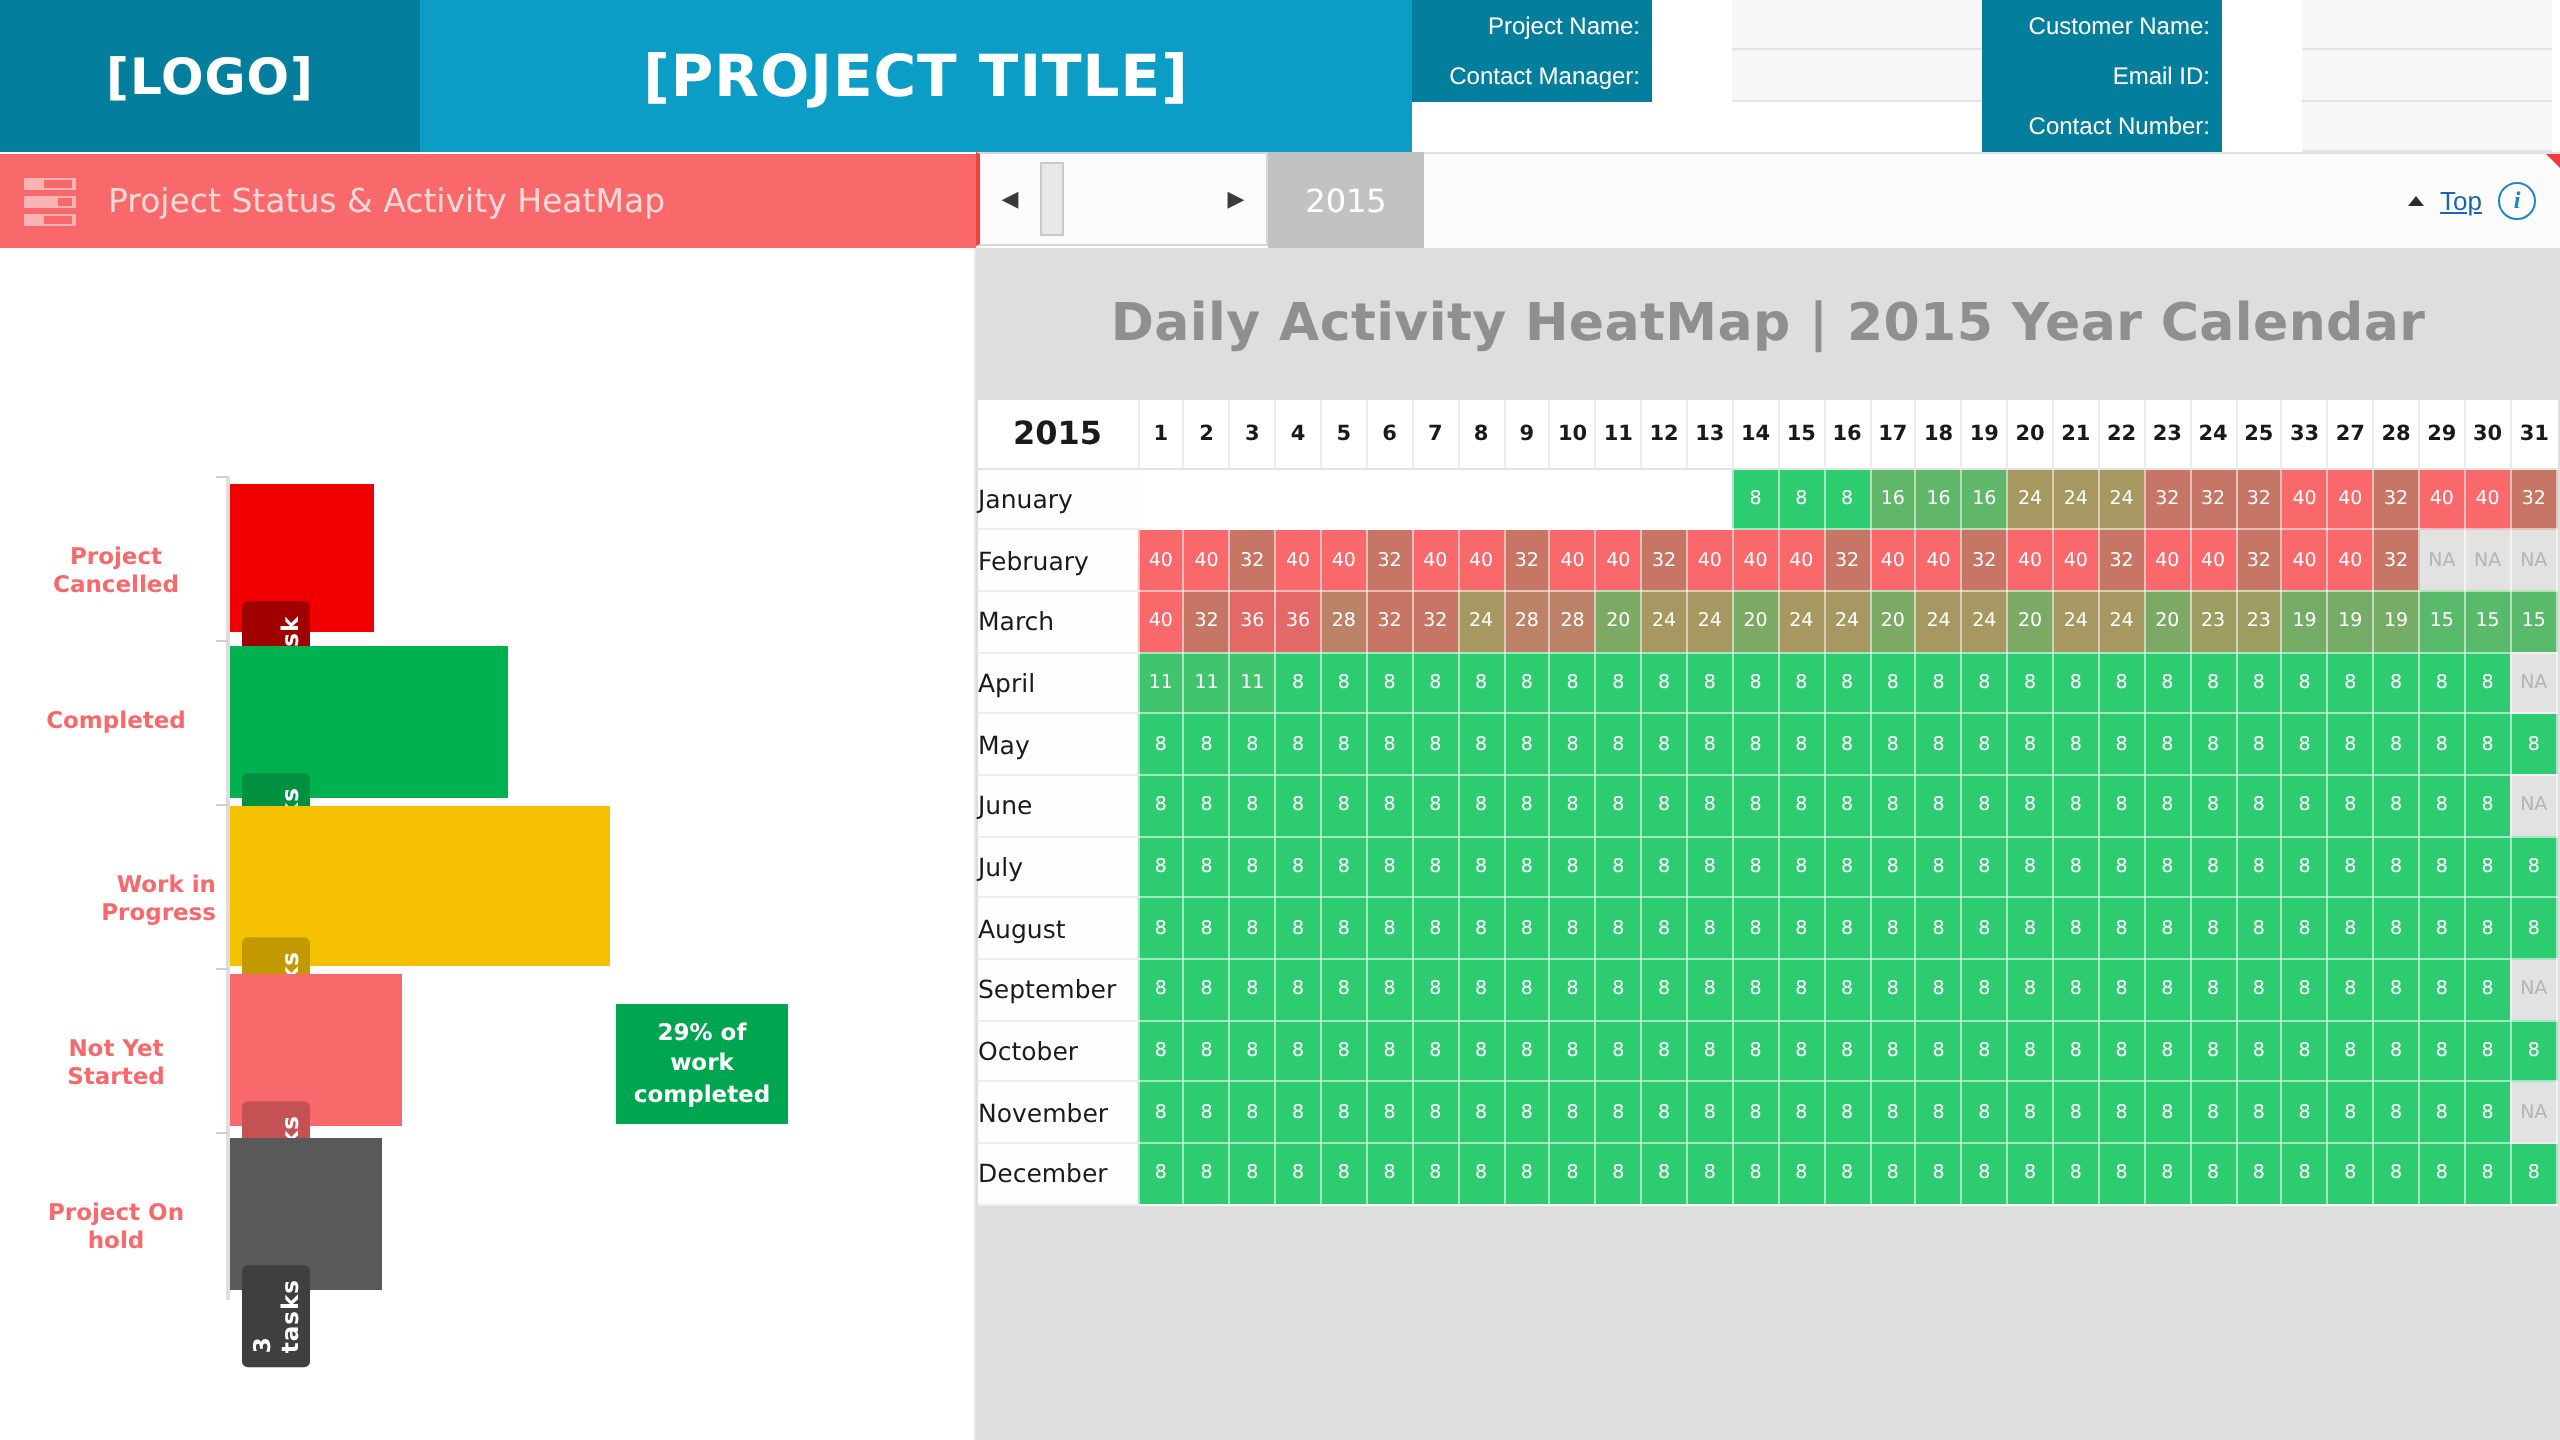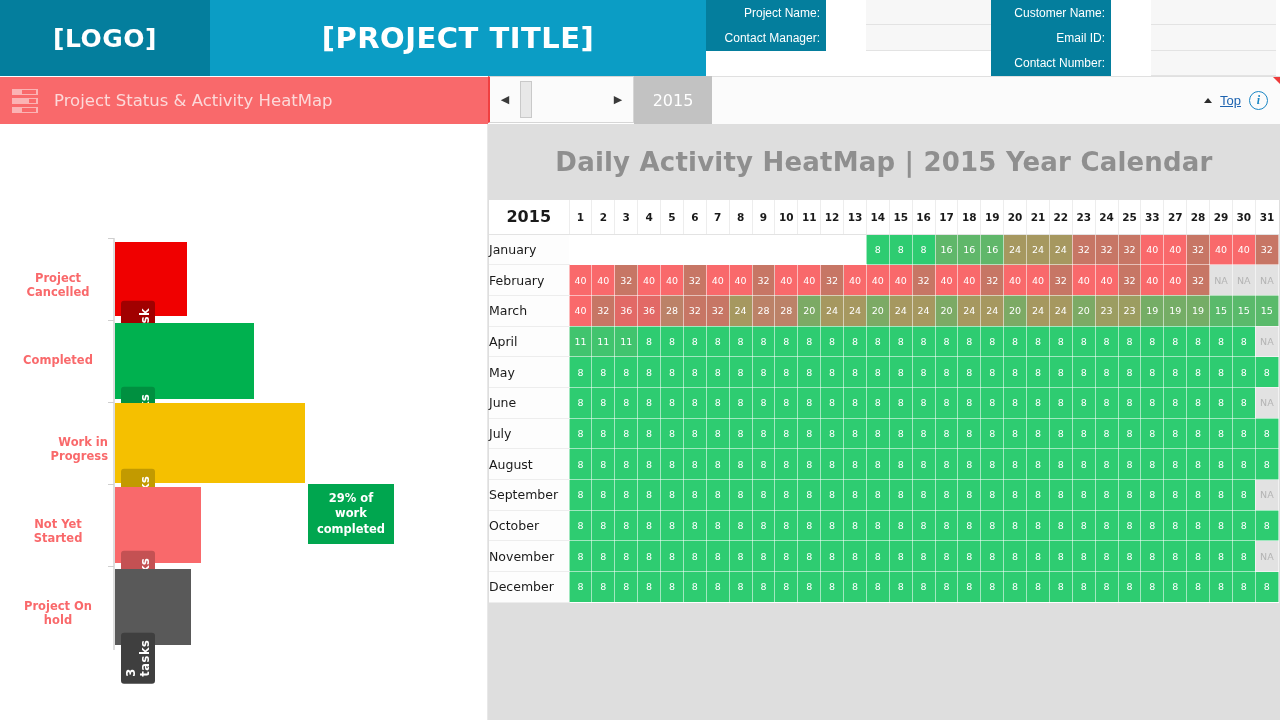--- a/index.html
+++ b/index.html
@@ -281,21 +281,21 @@
         <div class="tick" style="top: 360px;"></div>
         <div class="cat-label" style="top: 393px;">Not Yet Started</div>
         <div class="bar" style="top: 363px; width: 86px; height: 76px; background: rgb(249, 105, 107);">
           <div class="bar-inner-lbl" style="background: rgb(196, 81, 83);">4 tasks</div>
         </div>
         <div class="tick" style="top: 442px;"></div>
         <div class="cat-label" style="top: 475px;">Project On hold</div>
         <div class="bar" style="top: 445px; width: 76px; height: 76px; background: rgb(89, 89, 89);">
           <div class="bar-inner-lbl" style="background: rgb(63, 63, 63);">3 tasks</div>
         </div>
-        <div class="callout" style="left: 308px; top: 360px; width: 86px; height: 60px; background: rgb(0, 166, 79);">29% of work completed</div>
+        <div class="callout" style="left: 308px; top: 378px; width: 86px; height: 60px; background: rgb(0, 166, 79);">29% of work completed</div>
       </div>
   </div>
 
   <div class="right-pane">
     <div class="hm-title-band">
       <div class="hm-title">Daily Activity HeatMap | 2015 Year Calendar</div>
     </div>
     <div class="hm-table-box">
       <table class="hm">
         <thead>

